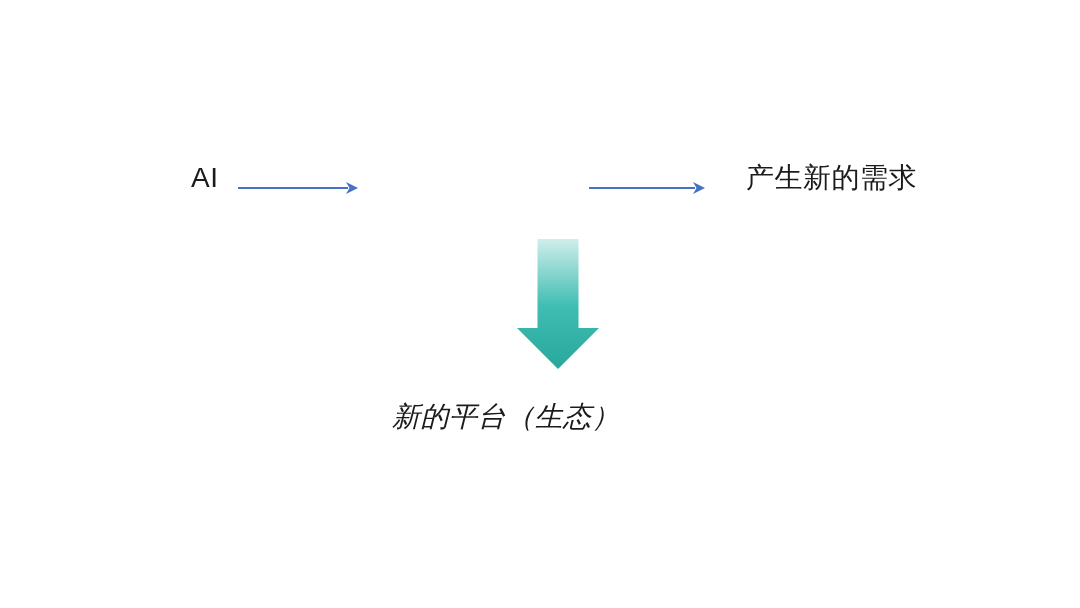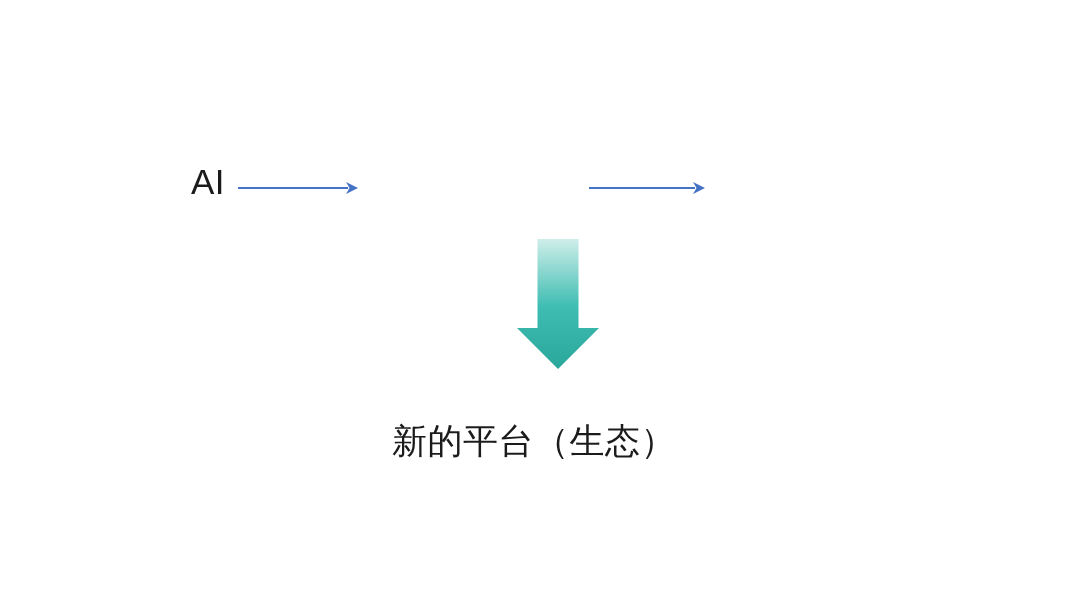--- a/index.html
+++ b/index.html
@@ -10,34 +10,34 @@
     font-family: "Liberation Sans", "DejaVu Sans", sans-serif;
     position: relative;
     overflow: hidden;
   }
   .canvas {
     position: absolute;
     inset: 0;
   }
   .label {
     position: absolute;
-    font-size: 35px;
+    font-size: 28px;
     line-height: 1.2;
     color: #1b1b1b;
     white-space: nowrap;
     letter-spacing: 0.5px;
   }
   .arrow-svg {
     position: absolute;
     display: block;
   }
   #label-ai            { left: 191px; top: 161px; }
   #label-change-supply { left: 404px; top: 161px; }
   #label-new-demand    { left: 746px; top: 161px; }
-  #label-new-platform  { left: 392px; top: 420px; }
+  #label-new-platform  { left: 392px; top: 400px; font-style: italic; }
   #flow-arrow-1 { left: 237px; top: 180px; }
   #flow-arrow-2 { left: 588px; top: 180px; }
   #down-arrow   { left: 517px; top: 239px; }
 </style>
 </head>
 <body>
 
 <div class="canvas">
 
   <div class="label" id="label-ai">AI</div>
@@ -46,20 +46,21 @@
     <line x1="1" y1="8" x2="111" y2="8" stroke="#4472c4" stroke-width="1.8"></line>
     <path d="M109,2 L121,8 L109,14 L112.5,8 Z" fill="#4472c4"></path>
   </svg>
 
 
   <svg class="arrow-svg" id="flow-arrow-2" width="118" height="16" viewBox="0 0 118 16">
     <line x1="1" y1="8" x2="107" y2="8" stroke="#4472c4" stroke-width="1.8"></line>
     <path d="M105,2 L117,8 L105,14 L108.5,8 Z" fill="#4472c4"></path>
   </svg>
 
+  <div class="label" id="label-new-demand">产生新的需求</div>
 
   <svg class="arrow-svg" id="down-arrow" width="82" height="130" viewBox="0 0 82 130">
     <defs>
       <linearGradient id="bigGrad" x1="0" y1="0" x2="0" y2="1">
         <stop offset="0%" stop-color="#cfeeea"></stop>
         <stop offset="52%" stop-color="#3fbdb2"></stop>
         <stop offset="100%" stop-color="#29a79b"></stop>
       </linearGradient>
     </defs>
     <path d="M20.5,0 H61.5 V89 H82 L41,130 L0,89 H20.5 Z" fill="url(#bigGrad)"></path>

